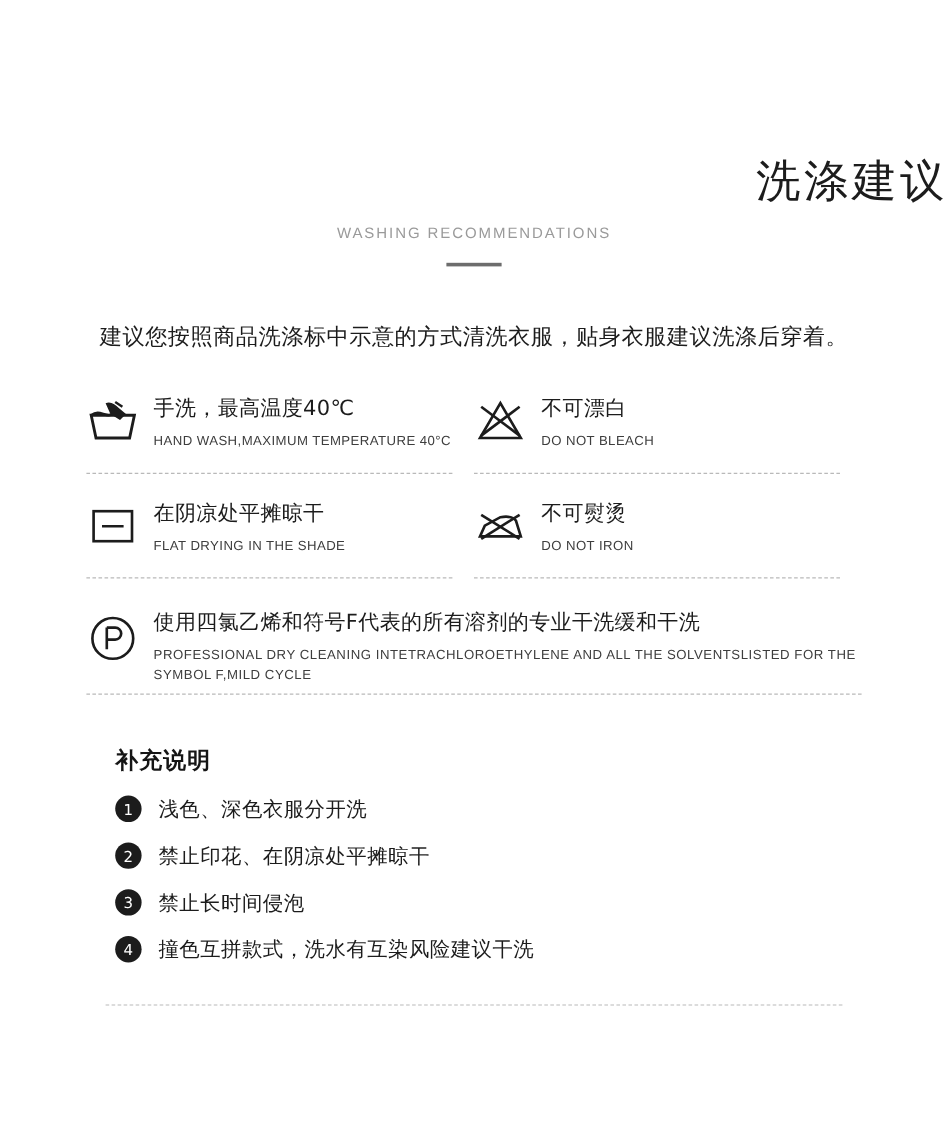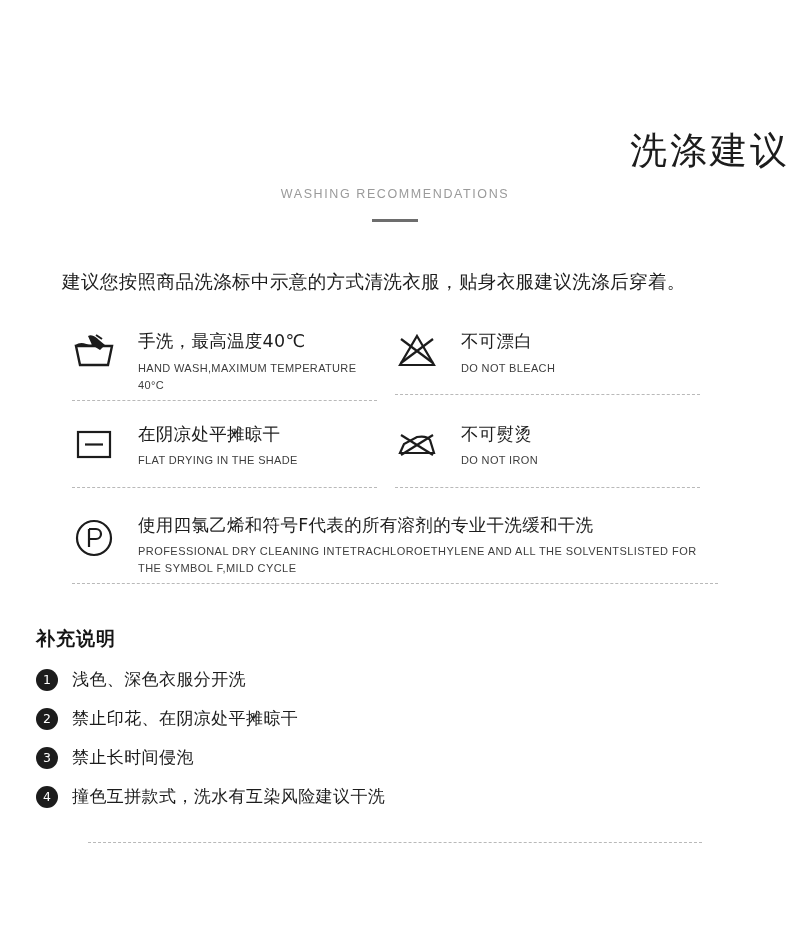--- a/index.html
+++ b/index.html
@@ -50,21 +50,21 @@
     margin: 18px auto 0 auto;
   }
 
   
   .intro {
     margin: 46px 0 0 0;
     padding: 0 62px;
     font-size: 18.5px;
     color: #1c1c1c;
     letter-spacing: 0.4px;
-    text-align: left;
+    text-align: center;
     line-height: 1.5;
     font-family: "DejaVu Sans", "Liberation Sans", sans-serif;
   }
 
   
   .care-grid {
     margin-top: 26px;
     padding: 0 72px 0 72px;
   }
   .care-row {
@@ -78,21 +78,20 @@
   }
   .care-cell.full {
     width: 100%;
     padding-right: 0;
   }
   .care-item {
     display: flex;
     align-items: flex-start;
     min-height: 58px;
     padding-top: 8px;
-    gap: 10px;
   }
   .care-icon {
     width: 52px;
     flex: 0 0 52px;
     display: flex;
     align-items: center;
     justify-content: flex-start;
     padding-top: 2px;
   }
   .care-text {
@@ -122,21 +121,21 @@
     margin-top: 6px;
     height: 0;
   }
   .dash.half {
     width: 100%;
   }
 
   
   .notes {
     margin-top: 42px;
-    padding: 0 36px;
+    padding: 0 96px;
   }
   .notes-title {
     font-size: 19px;
     font-weight: bold;
     color: #151515;
     letter-spacing: 1px;
     font-family: "DejaVu Sans", "Liberation Sans", sans-serif;
   }
   .note-item {
     display: flex;

